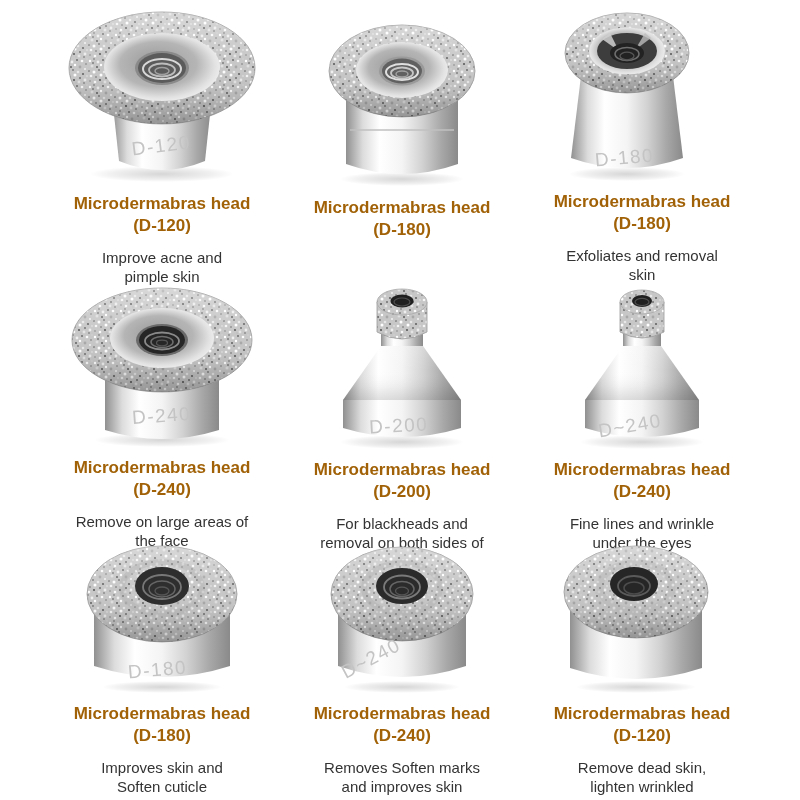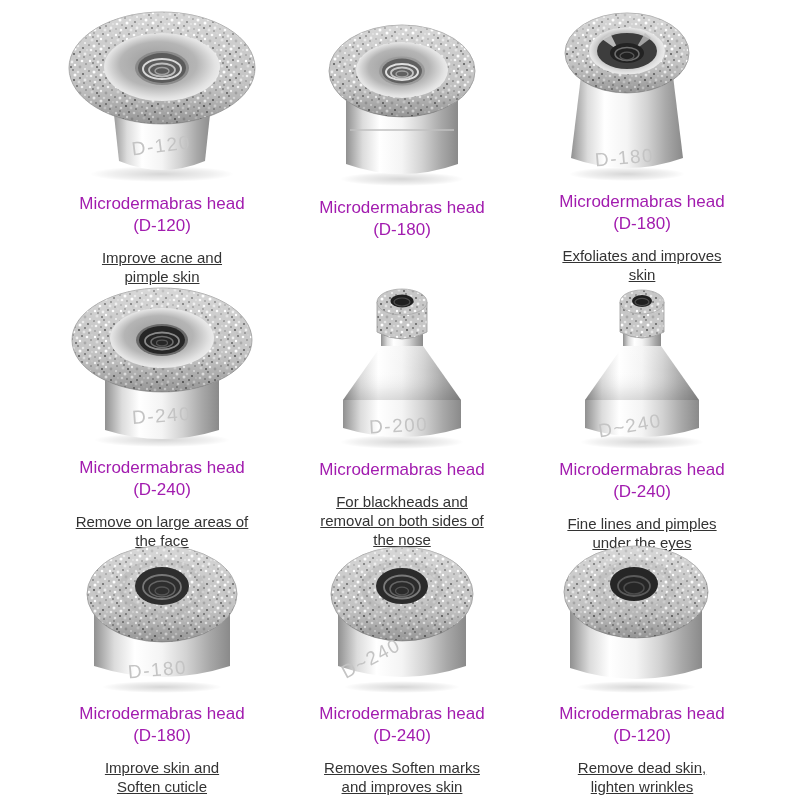--- a/index.html
+++ b/index.html
@@ -8,23 +8,23 @@
   #grid{display:grid;grid-template-columns:240px 240px 240px;
         grid-template-rows:276px 258px auto;
         padding:6px 0 0 42px;}
   .card{display:flex;flex-direction:column;align-items:center;text-align:center;}
   .figure{display:flex;align-items:flex-end;justify-content:center;width:100%;}
   .card:nth-child(-n+3) .figure{height:182px;}
   .card:nth-child(n+4):nth-child(-n+6) .figure{height:168px;}
   .card:nth-child(n+7) .figure{height:154px;}
   .card:nth-child(3) .figure svg{transform:translateX(-12px);}
   .card:nth-child(9) .figure svg{transform:translateX(-6px);}
-  .title{margin-top:9px;font-size:17px;line-height:1.3;color:#a21caf;}
+  .title{margin-top:9px;font-size:17px;line-height:1.3;color:#a16207;font-weight:bold;}
   .title div{display:block;}
-  .desc{margin-top:11px;font-size:15px;line-height:1.28;color:#333;white-space:pre-line;text-decoration:underline;}
+  .desc{margin-top:11px;font-size:15px;line-height:1.28;color:#333;white-space:pre-line;}
   .engrave{font-family:"Liberation Sans", sans-serif;font-size:19px;fill:#c4c4c4;
            letter-spacing:1.5px;text-anchor:middle;}
   svg{display:block;}
 </style>
 </head>
 <body>
 
 <svg width="0" height="0" style="position:absolute" aria-hidden="true">
   <defs>
     <pattern id="grit" patternUnits="userSpaceOnUse" width="26" height="26">
@@ -153,21 +153,21 @@
           <ellipse cx="72" cy="47" rx="17" ry="10" fill="#222222"></ellipse>
           <ellipse cx="72" cy="48" rx="12" ry="6.5" fill="none" stroke="#6e6e6e" stroke-width="1.5"></ellipse>
           <ellipse cx="72" cy="50" rx="7" ry="3.8" fill="none" stroke="#555555" stroke-width="1.3"></ellipse>
           <text class="engrave" x="70" y="158" transform="rotate(-5 70 158)">D-180</text>
         </svg>
       </div>
       <div class="title">
         <div>Microdermabras head</div>
         <div>(D-180)</div>
       </div>
-      <div class="desc">Exfoliates and improves
+      <div class="desc">Exfoliates and removal
 skin</div>
     </div>
 
     <div class="card">
       <div class="figure">
         <svg width="190" height="166" viewBox="0 0 190 166">
           <ellipse cx="95" cy="158" rx="68" ry="7" fill="url(#shadow)"></ellipse>
           <path d="M38,85 L38,148 Q95,166 152,148 L152,85 Z" fill="url(#chrome)"></path>
           <ellipse cx="95" cy="58" rx="90" ry="52" fill="url(#grit)" stroke="#9a9a9a" stroke-width="0.8"></ellipse>
           <ellipse cx="95" cy="58" rx="90" ry="52" fill="url(#vshade)"></ellipse>
@@ -197,20 +197,21 @@
           <path d="M26,118 L64,64 L106,64 L144,118 Z" fill="url(#vshade)" opacity="0.5"></path>
           <path d="M60,20 L60,50 Q85,64 110,50 L110,20 Z" fill="url(#grit)" stroke="#9a9a9a" stroke-width="0.8"></path>
           <ellipse cx="85" cy="20" rx="25" ry="13" fill="url(#grit)" stroke="#aaaaaa" stroke-width="0.8"></ellipse>
           <ellipse cx="85" cy="19" rx="11.5" ry="6.5" fill="#1f1f1f"></ellipse>
           <ellipse cx="85" cy="20" rx="8" ry="4" fill="none" stroke="#4e4e4e" stroke-width="1.2"></ellipse>
           <text class="engrave" x="82" y="150" transform="rotate(-3 82 150)">D-200</text>
         </svg>
       </div>
       <div class="title">
         <div>Microdermabras head</div>
+        <div>(D-200)</div>
       </div>
       <div class="desc">For blackheads and
 removal on both sides of
 the nose</div>
     </div>
 
     <div class="card">
       <div class="figure">
         <svg width="170" height="168" viewBox="0 0 170 168">
           <ellipse cx="85" cy="160" rx="62" ry="7" fill="url(#shadow)"></ellipse>
@@ -221,21 +222,21 @@
           <ellipse cx="85" cy="20" rx="22" ry="12" fill="url(#grit)" stroke="#aaaaaa" stroke-width="0.8"></ellipse>
           <ellipse cx="85" cy="19" rx="10" ry="6" fill="#1f1f1f"></ellipse>
           <ellipse cx="85" cy="20" rx="7" ry="3.6" fill="none" stroke="#4e4e4e" stroke-width="1.2"></ellipse>
           <text class="engrave" x="74" y="150" transform="rotate(-10 74 150)">D~240</text>
         </svg>
       </div>
       <div class="title">
         <div>Microdermabras head</div>
         <div>(D-240)</div>
       </div>
-      <div class="desc">Fine lines and pimples
+      <div class="desc">Fine lines and wrinkle
 under the eyes</div>
     </div>
 
     <div class="card">
       <div class="figure">
         <svg width="160" height="152" viewBox="0 0 160 152">
           <ellipse cx="80" cy="145" rx="60" ry="6" fill="url(#shadow)"></ellipse>
           <path d="M12,62 L12,124 Q80,146 148,124 L148,62 Z" fill="url(#chrome)"></path>
           <ellipse cx="80" cy="52" rx="75" ry="48" fill="url(#grit)" stroke="#9a9a9a" stroke-width="0.8"></ellipse>
           <ellipse cx="80" cy="52" rx="75" ry="48" fill="url(#vshade)"></ellipse>
@@ -244,21 +245,21 @@
           <ellipse cx="80" cy="45" rx="19" ry="12" fill="none" stroke="#777777" stroke-width="1.8"></ellipse>
           <ellipse cx="80" cy="47" rx="13" ry="8" fill="none" stroke="#666666" stroke-width="1.5"></ellipse>
           <ellipse cx="80" cy="49" rx="7" ry="4" fill="none" stroke="#555555" stroke-width="1.3"></ellipse>
           <text class="engrave" x="76" y="134" transform="rotate(-5 76 134)">D-180</text>
         </svg>
       </div>
       <div class="title">
         <div>Microdermabras head</div>
         <div>(D-180)</div>
       </div>
-      <div class="desc">Improve skin and
+      <div class="desc">Improves skin and
 Soften cuticle</div>
     </div>
 
     <div class="card">
       <div class="figure">
         <svg width="152" height="152" viewBox="0 0 152 152">
           <ellipse cx="76" cy="145" rx="58" ry="6" fill="url(#shadow)"></ellipse>
           <path d="M12,62 L12,124 Q76,146 140,124 L140,62 Z" fill="url(#chrome)"></path>
           <ellipse cx="76" cy="52" rx="71" ry="47" fill="url(#grit)" stroke="#9a9a9a" stroke-width="0.8"></ellipse>
           <ellipse cx="76" cy="52" rx="71" ry="47" fill="url(#vshade)"></ellipse>
@@ -290,17 +291,17 @@
           <ellipse cx="78" cy="44" rx="16" ry="10" fill="none" stroke="#5a5a5a" stroke-width="1.8"></ellipse>
           <ellipse cx="78" cy="46" rx="10" ry="6" fill="none" stroke="#4c4c4c" stroke-width="1.5"></ellipse>
           <text class="engrave" x="80" y="130"></text>
         </svg>
       </div>
       <div class="title">
         <div>Microdermabras head</div>
         <div>(D-120)</div>
       </div>
       <div class="desc">Remove dead skin,
-lighten wrinkles</div>
+lighten wrinkled</div>
     </div>
 
   </div>
 </div>
 
 </body></html>

